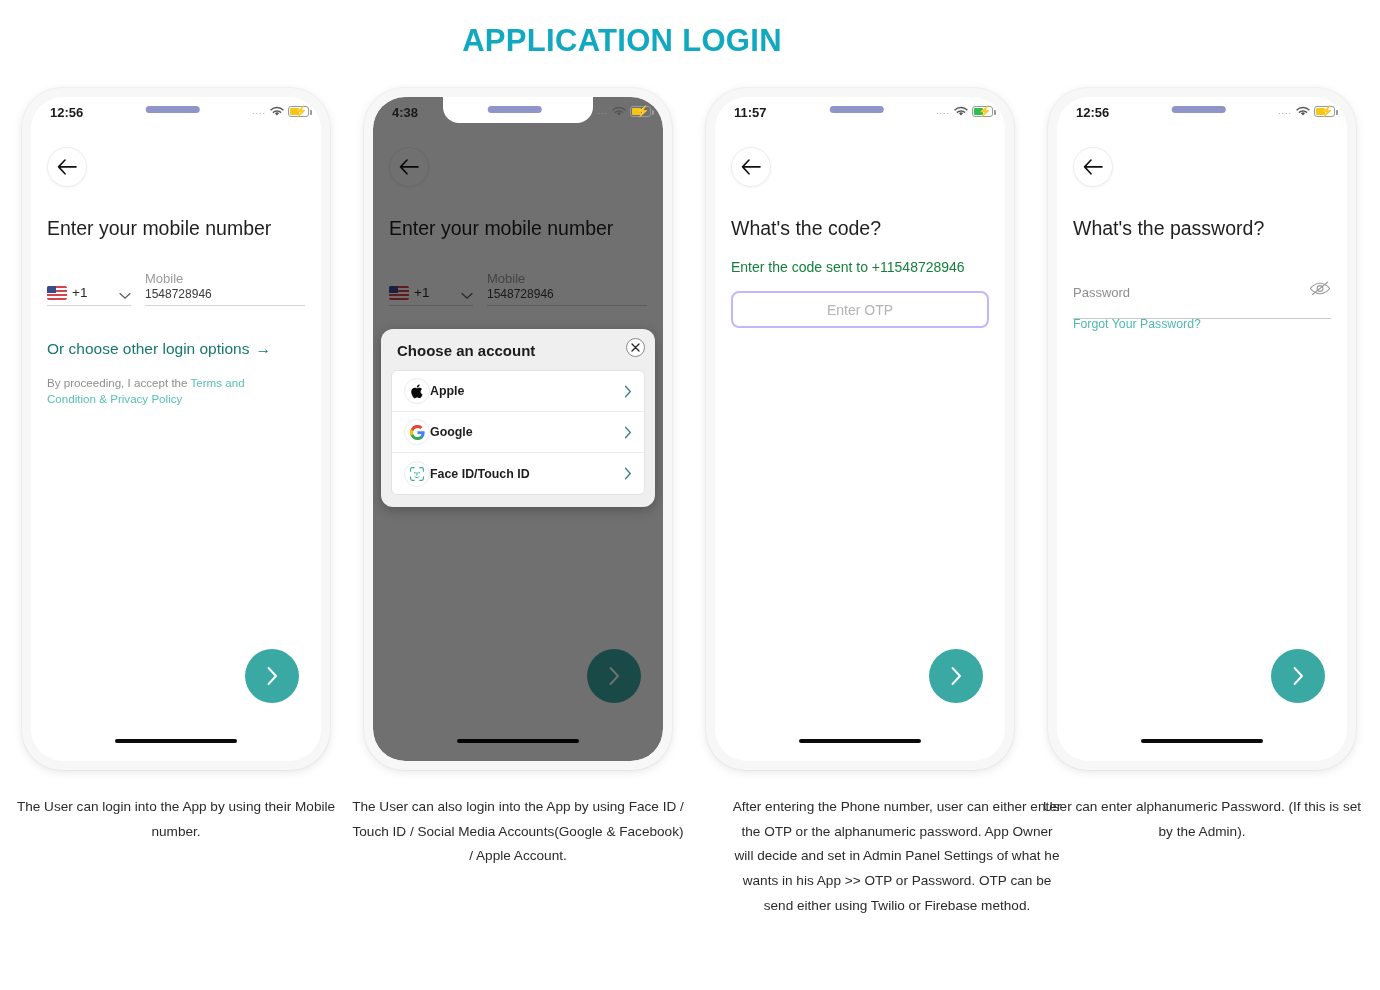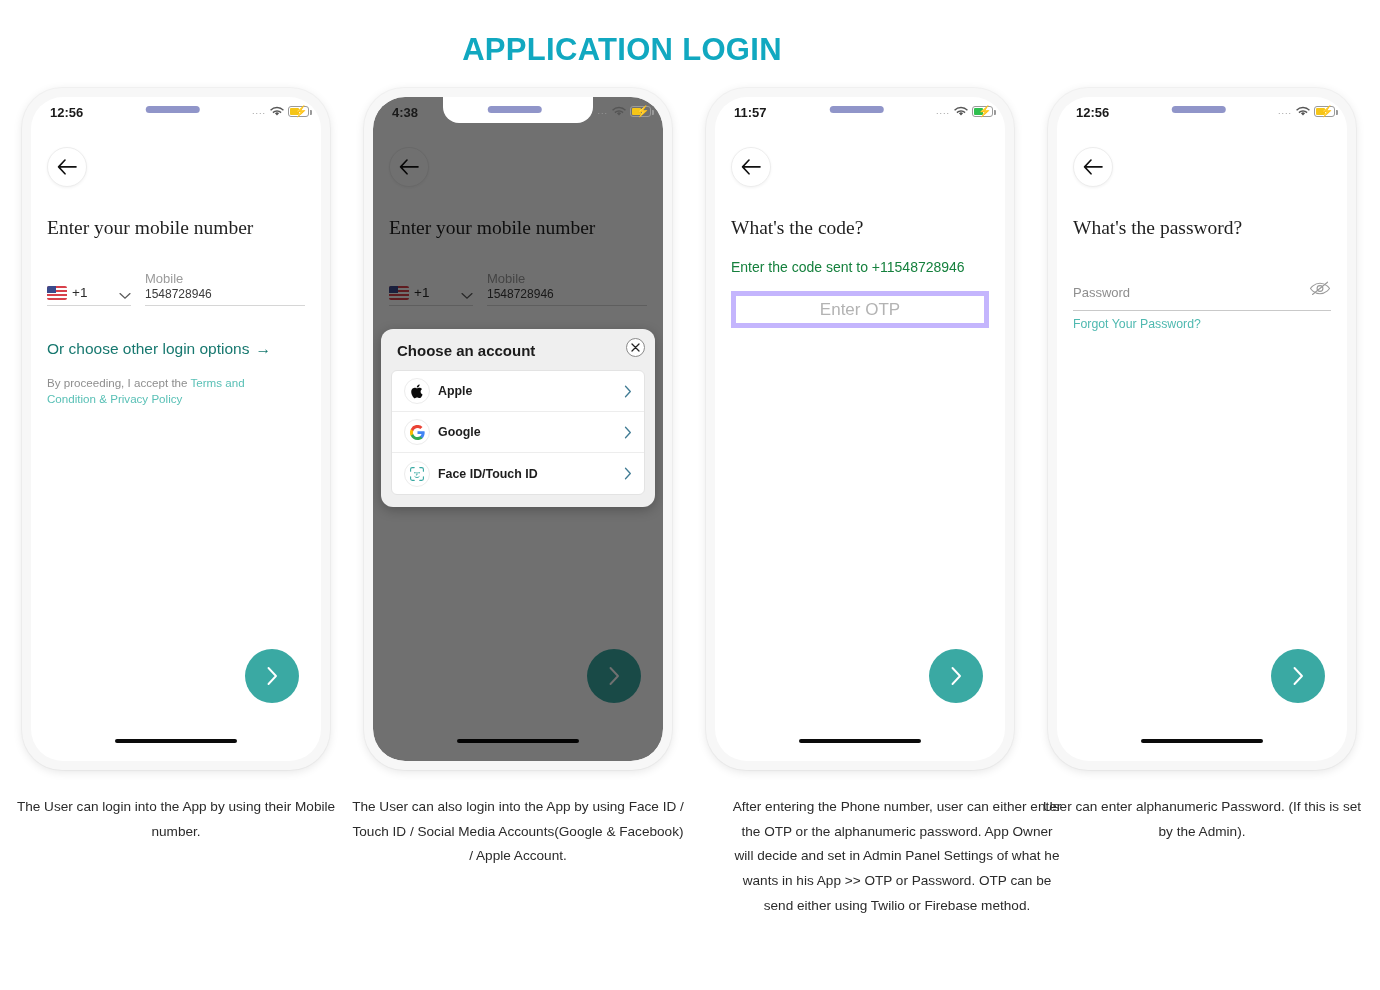--- a/index.html
+++ b/index.html
@@ -6,21 +6,21 @@
   html, body {
     width: 1380px; height: 990px;
     background: #ffffff;
     font-family: "Liberation Sans", sans-serif;
     overflow: hidden;
   }
   #root { position: relative; width: 1380px; height: 990px; }
 
   
   .page-title {
-    position: absolute; top: 32px; left: 0; width: 1244px;
+    position: absolute; top: 23px; left: 0; width: 1244px;
     text-align: center;
     font-size: 31px; font-weight: 700; letter-spacing: .3px;
     color: #11a8c0;
   }
 
   
   .phone {
     position: absolute;
     width: 308px; height: 682px;
     background: #f7f7f7;
@@ -94,21 +94,21 @@
   .content { position: absolute; top: 32px; left: 0; right: 0; bottom: 0; }
   .backbtn {
     position: absolute; top: 18px; left: 16px;
     width: 40px; height: 40px; border-radius: 50%;
     background: #ffffff; border: 1px solid #ededed;
     display: flex; align-items: center; justify-content: center;
     box-shadow: 0 1px 3px rgba(0,0,0,.05);
   }
   .heading {
     position: absolute; top: 88px; left: 16px; right: 16px;
-    font-size: 19.5px; font-weight: 400; color: #1f1f1f; font-family: Liberation Serif, serif;
+    font-size: 19.5px; font-weight: 400; color: #1f1f1f;
   }
 
   
   .phonerow { position: absolute; top: 142px; left: 16px; right: 16px; display: flex; }
   .ccbox {
     width: 84px; display: flex; align-items: flex-end; gap: 5px;
     border-bottom: 1px solid #d6d6d6; padding-bottom: 5px;
   }
   .flag {
     width: 20px; height: 14px; border-radius: 2px; overflow: hidden;
@@ -137,29 +137,29 @@
   }
   .terms a { color: #59c0b6; text-decoration: none; }
 
   
   .subtext {
     position: absolute; top: 130px; left: 16px; right: 16px;
     font-size: 14px; color: #15803d;
   }
   .otpinput {
     position: absolute; top: 162px; left: 16px; right: 16px; height: 37px;
-    border: 5px solid #c4b5fd; border-radius: 0;
+    border: 2px solid #c4b5fd; border-radius: 8px;
     display: flex; align-items: center; justify-content: center;
-    font-size: 17px; color: #b3b3b3;
+    font-size: 14px; color: #b3b3b3;
   }
 
   
   .pwdrow {
     position: absolute; top: 152px; left: 16px; right: 16px;
-    border-bottom: 1px solid #c9c9c9; padding-bottom: 10px;
+    border-bottom: 1px solid #c9c9c9; padding-bottom: 18px;
     display: flex; align-items: flex-end;
   }
   .pwdph { font-size: 13px; color: #8e8e8e; }
   .eye { margin-left: auto; }
   .forgot {
     position: absolute; top: 188px; left: 16px;
     font-size: 12.3px; color: #4fb9b0;
   }
 
   
@@ -191,21 +191,21 @@
   }
   .modal-title { font-size: 15px; font-weight: 700; color: #1c1c1c; margin: 0 6px 11px 6px; }
   .modal-close {
     position: absolute; top: 9px; right: 10px;
     width: 19px; height: 19px; border-radius: 50%;
     border: 1.2px solid #8b8b8b; background: #fff;
     display: flex; align-items: center; justify-content: center;
   }
   .acct-list { background: #ffffff; border-radius: 6px; border: 1px solid #e3e3e3; }
   .acct {
-    display: flex; align-items: center; gap: 8px;
+    display: flex; align-items: center; gap: 0;
     height: 41px; padding: 3px 12px;
     border-bottom: 1px solid #ededed;
   }
   .acct:last-child { border-bottom: none; }
   .acct-ic {
     width: 26px; height: 26px; border-radius: 50%;
     background: #fff; border: 1px solid #ececec;
     display: flex; align-items: center; justify-content: center;
     flex: 0 0 auto;
   }

